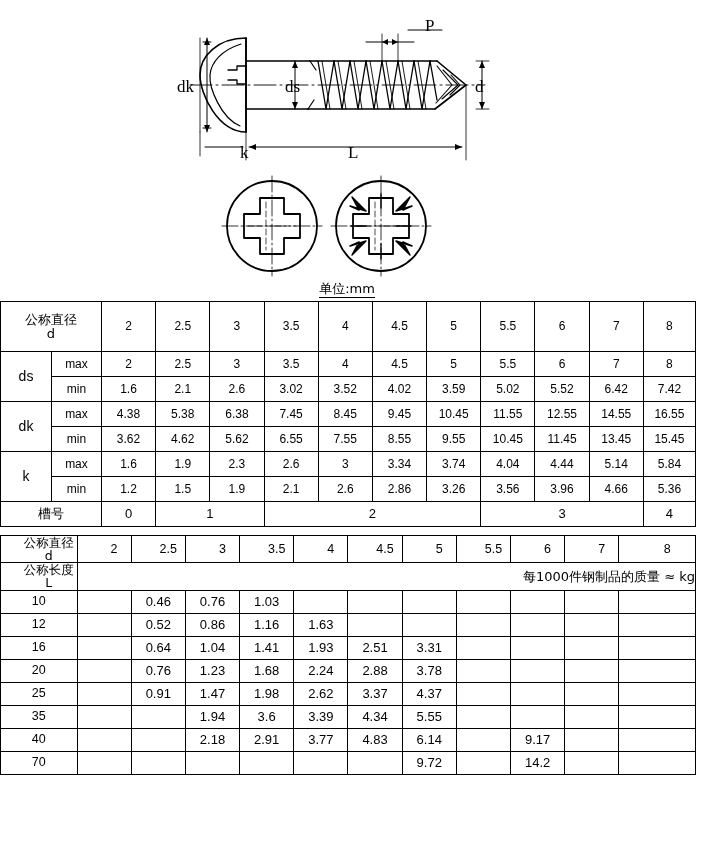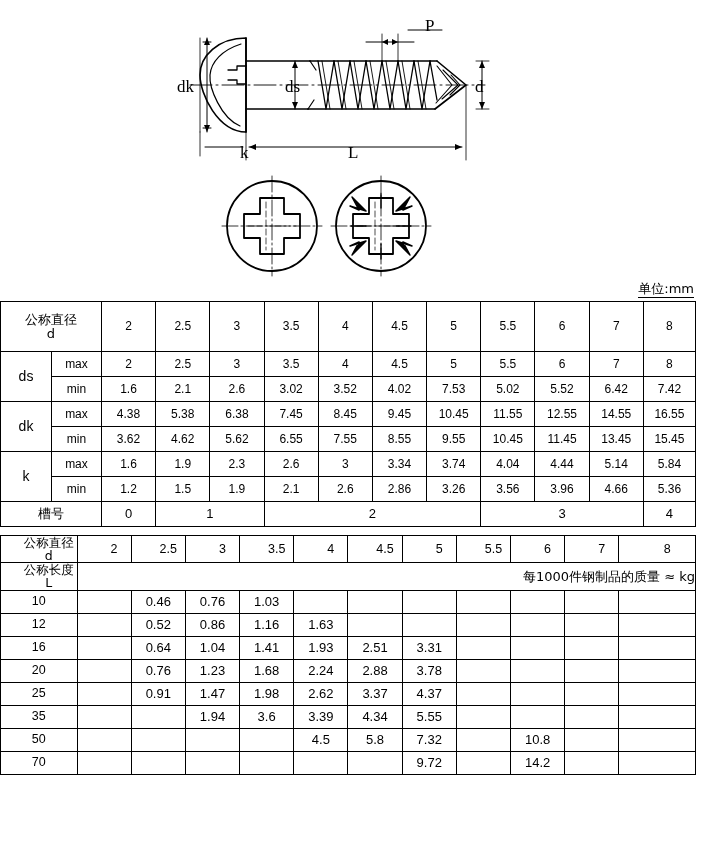--- a/index.html
+++ b/index.html
@@ -24,21 +24,21 @@
   }
   .drawing svg { display: block; }
 
   
   .units-row {
     position: absolute;
     top: 279px;
     left: 0;
     width: 704px;
     height: 22px;
-    text-align: right;
+    text-align: center;
     padding-right: 10px;
     font-size: 13px;
     color: #000;
     line-height: 20px;
   }
   .units-row u { text-decoration: none; border-bottom: 1px solid #000; padding-bottom: 1px;}
 
   
   table.spec {
     border-collapse: collapse;
@@ -251,21 +251,21 @@
           <td class="mm">8</td>
         </tr>
         <tr>
           <td class="mm">min</td>
           <td class="mm">1.6</td>
           <td class="mm">2.1</td>
           <td class="mm">2.6</td>
           <td class="mm">3.02</td>
           <td class="mm">3.52</td>
           <td class="mm">4.02</td>
-          <td class="mm">7.53</td>
+          <td class="mm">3.59</td>
           <td class="mm">5.02</td>
           <td class="mm">5.52</td>
           <td class="mm">6.42</td>
           <td class="mm">7.42</td>
         </tr>
         <tr>
           <td rowspan="2" class="sym">dk</td>
           <td class="mm">max</td>
           <td class="mm">4.38</td>
           <td class="mm">5.38</td>
@@ -445,30 +445,30 @@
           <td class="lenval">3.6</td>
           <td class="lenval">3.39</td>
           <td class="lenval">4.34</td>
           <td class="lenval">5.55</td>
           <td class="lenval"></td>
           <td class="lenval"></td>
           <td class="lenval"></td>
           <td class="lenval"></td>
         </tr>
         <tr>
-          <td class="lenlabel">50</td>
-          <td class="lenval"></td>
-          <td class="lenval"></td>
-          <td class="lenval"></td>
-          <td class="lenval"></td>
-          <td class="lenval">4.5</td>
-          <td class="lenval">5.8</td>
-          <td class="lenval">7.32</td>
-          <td class="lenval"></td>
-          <td class="lenval">10.8</td>
+          <td class="lenlabel">40</td>
+          <td class="lenval"></td>
+          <td class="lenval"></td>
+          <td class="lenval">2.18</td>
+          <td class="lenval">2.91</td>
+          <td class="lenval">3.77</td>
+          <td class="lenval">4.83</td>
+          <td class="lenval">6.14</td>
+          <td class="lenval"></td>
+          <td class="lenval">9.17</td>
           <td class="lenval"></td>
           <td class="lenval"></td>
         </tr>
         <tr>
           <td class="lenlabel">70</td>
           <td class="lenval"></td>
           <td class="lenval"></td>
           <td class="lenval"></td>
           <td class="lenval"></td>
           <td class="lenval"></td>

